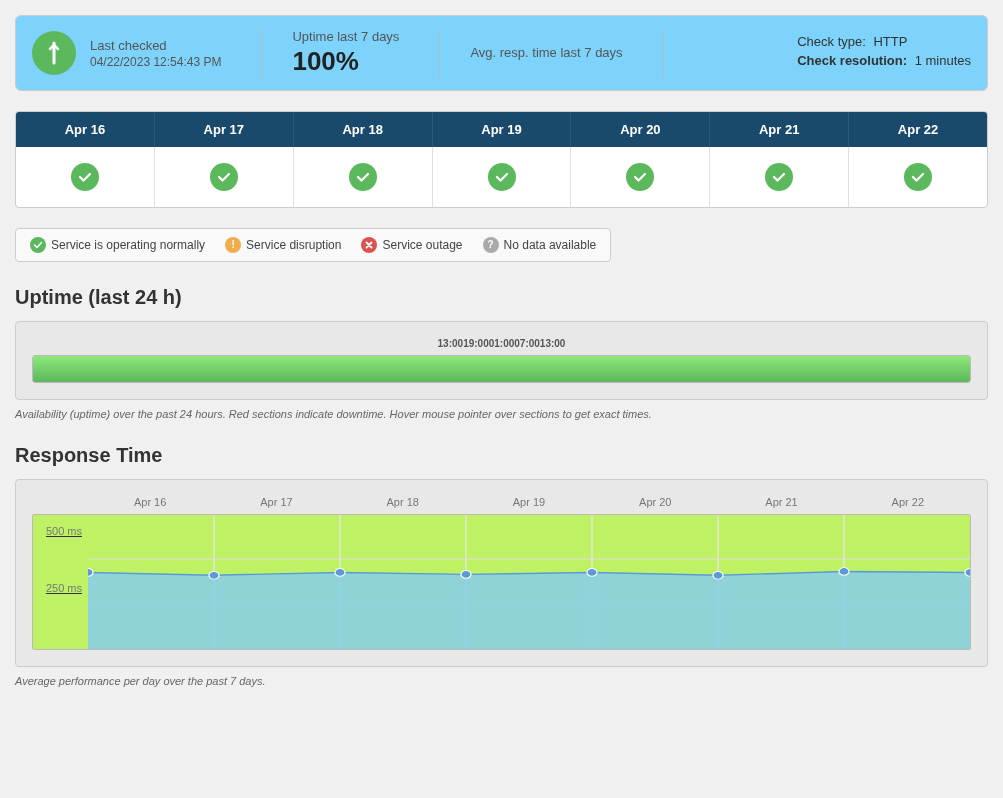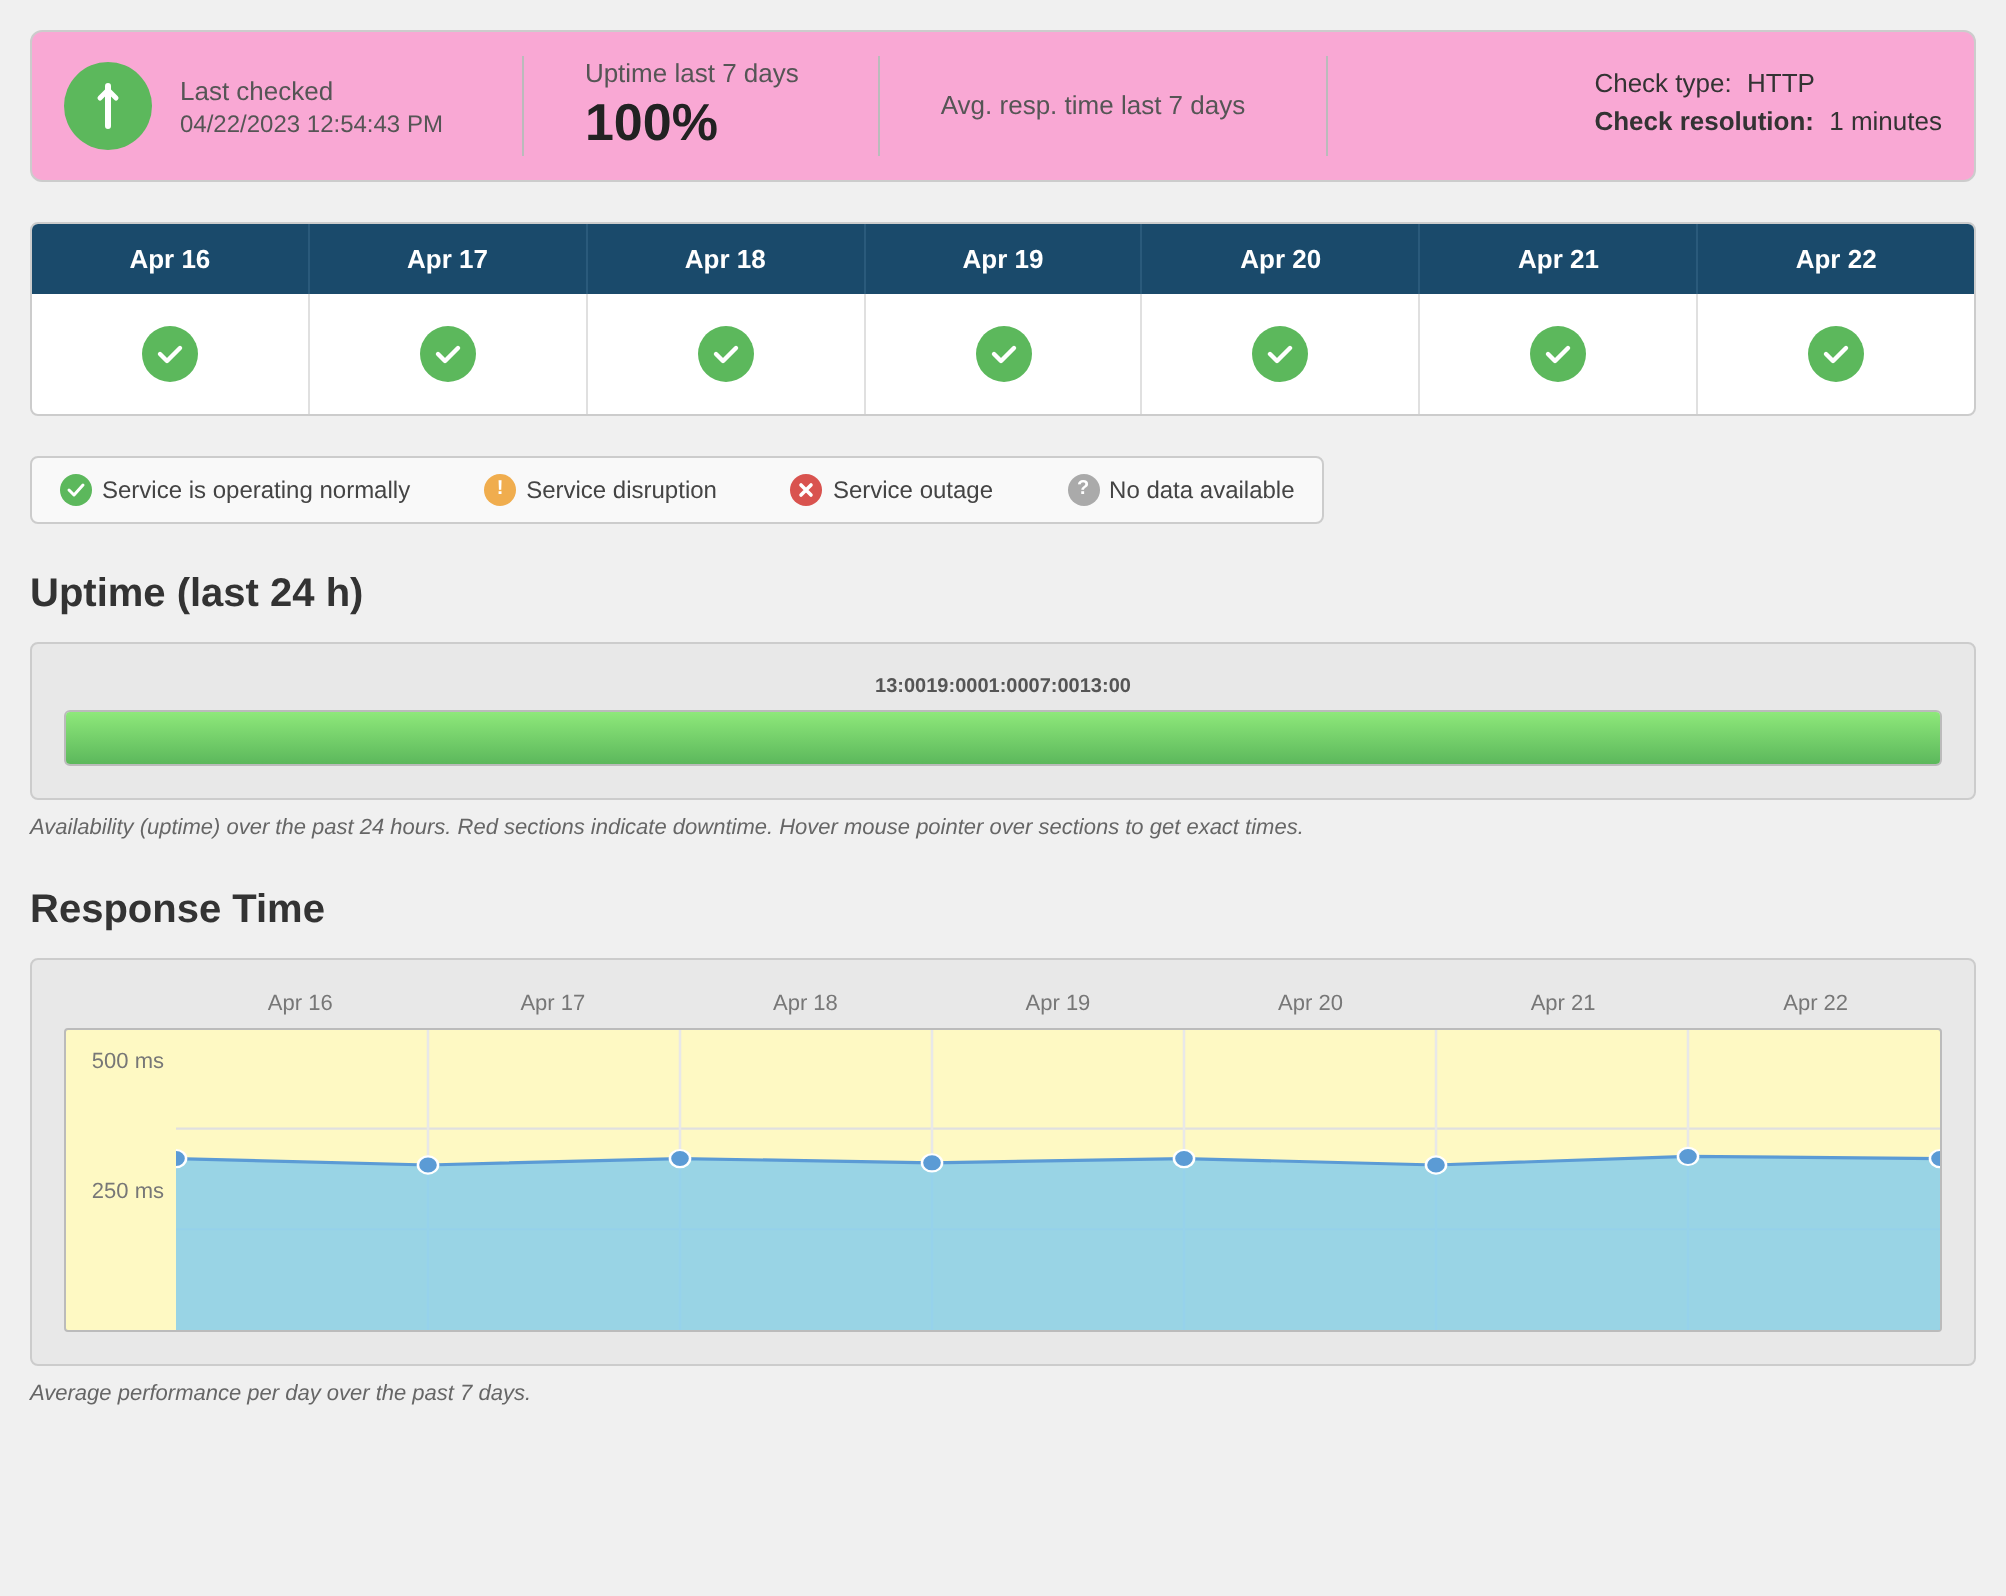--- a/index.html
+++ b/index.html
@@ -1,20 +1,20 @@
 <!DOCTYPE html>
 <html><head>
   <meta charset="utf-8">
   <style>
     * { box-sizing: border-box; margin: 0; padding: 0; }
     body { font-family: Arial, sans-serif; font-size: 13px; background: #f0f0f0; color: #333; padding: 15px; }
 
     
     .status-bar {
-      background: #f9a8d4;
+      background: #7dd3fc;
       border: 1px solid #ccc;
       border-radius: 6px;
       display: flex;
       align-items: center;
       padding: 12px 16px;
       margin-bottom: 20px;
     }
     .status-icon-wrap {
       width: 44px; height: 44px;
       background: #5cb85c;
@@ -75,21 +75,21 @@
 
     
     .legend {
       border: 1px solid #ccc;
       border-radius: 4px;
       background: #f9f9f9;
       display: inline-flex;
       align-items: center;
       padding: 8px 14px;
       margin-bottom: 24px;
-      gap: 37px;
+      gap: 20px;
     }
     .legend-item {
       display: flex; align-items: center; gap: 5px;
       font-size: 12px; color: #444;
     }
     .legend-icon-ok { width: 16px; height: 16px; background: #5cb85c; border-radius: 50%; display:flex; align-items:center; justify-content:center; }
     .legend-icon-warn { width: 16px; height: 16px; background: #f0ad4e; border-radius: 50%; display:flex; align-items:center; justify-content:center; font-size:9px; color:#fff; font-weight:bold; }
     .legend-icon-err { width: 16px; height: 16px; background: #d9534f; border-radius: 50%; display:flex; align-items:center; justify-content:center; }
     .legend-icon-nd { width: 16px; height: 16px; background: #aaa; border-radius: 50%; display:flex; align-items:center; justify-content:center; }
 
@@ -308,21 +308,21 @@
     <div style="display:flex;margin-left:55px;margin-bottom:6px;">
       <div style="flex:1;text-align:center;font-size:11px;color:#777;">Apr 16</div>
       <div style="flex:1;text-align:center;font-size:11px;color:#777;">Apr 17</div>
       <div style="flex:1;text-align:center;font-size:11px;color:#777;">Apr 18</div>
       <div style="flex:1;text-align:center;font-size:11px;color:#777;">Apr 19</div>
       <div style="flex:1;text-align:center;font-size:11px;color:#777;">Apr 20</div>
       <div style="flex:1;text-align:center;font-size:11px;color:#777;">Apr 21</div>
       <div style="flex:1;text-align:center;font-size:11px;color:#777;">Apr 22</div>
     </div>
 
-    <div style="display:flex;align-items:stretch;height:152px;background:#fef9c3;border:1px solid #bbb;border-radius:2px;">
+    <div style="display:flex;align-items:stretch;height:136px;background:#bef264;border:1px solid #bbb;border-radius:2px;text-decoration:underline;">
 
       <div style="width:55px;display:flex;flex-direction:column;justify-content:space-between;padding:10px 6px 10px 0;text-align:right;font-size:11px;color:#777;flex-shrink:0;">
         <span>500 ms</span>
         <span>250 ms</span>
         <span></span>
       </div>
 
       <div style="flex:1;position:relative;overflow:hidden;">
         <svg style="width:100%;height:100%;display:block;" viewBox="0 0 700 140" preserveAspectRatio="none">
 

